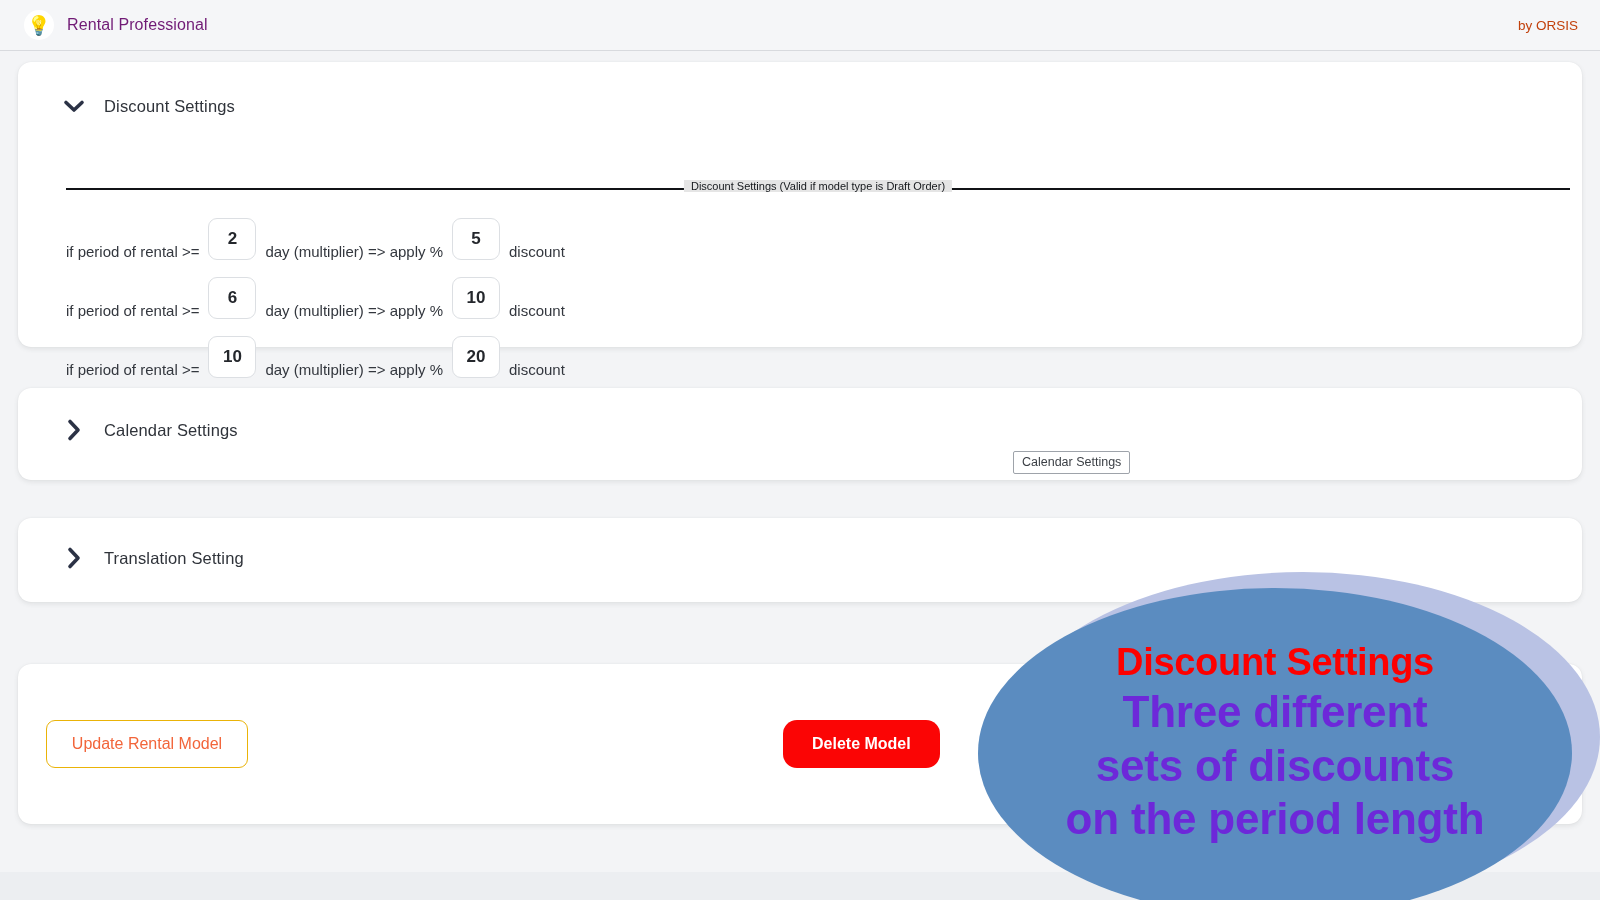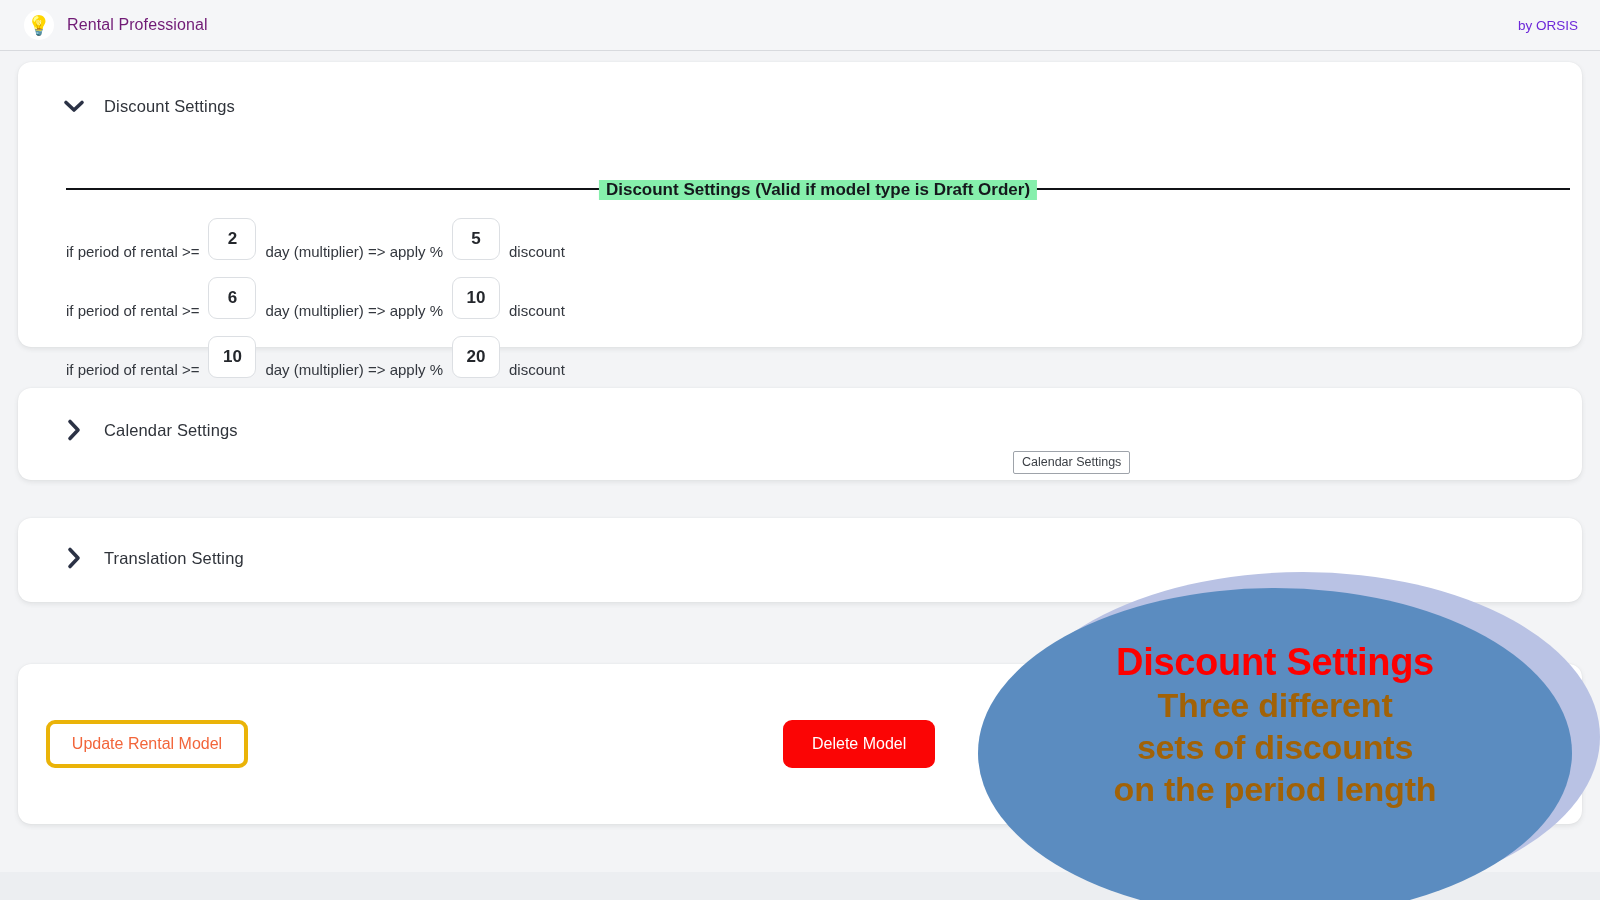--- a/index.html
+++ b/index.html
@@ -46,21 +46,21 @@
     line-height: 1;
   }
   .brand-name {
     font-size: 16px;
     color: #701a75;
     letter-spacing: .1px;
   }
   .by-orsis {
     margin-left: auto;
     font-size: 13.5px;
-    color: #6d28d9;
+    color: #c2410c;
   }
 
   
   .card {
     position: absolute;
     left: 18px;
     width: 1564px;
     background: #ffffff;
     border-radius: 13px;
     box-shadow: 0 2px 5px rgba(60,64,72,.10), 0 0 1px rgba(60,64,72,.12);
@@ -116,24 +116,24 @@
     position: absolute;
     top: 8px; left: 0; right: 0;
     height: 2px;
     background: #111316;
   }
   .legend-text {
     position: absolute;
     top: 0;
     left: 50%;
     transform: translateX(-50%);
-    background: #86efac;
+    background: #e5e5e5;
     padding: 0 7px;
-    font-size: 17px;
-    font-weight: bold;
+    font-size: 11px;
+    font-weight: normal;
     color: #15181c;
     white-space: nowrap;
   }
 
   
   .rows { margin-top: 22px; }
   .disc-row {
     display: flex;
     align-items: flex-end;
     height: 42px;
@@ -173,41 +173,41 @@
 
   
   .btn-update {
     position: absolute;
     top: 56px;
     left: 28px;
     min-width: 202px;
     height: 48px;
     padding: 0 20px;
     background: #ffffff;
-    border: 4px solid #eab308;
+    border: 1px solid #eab308;
     border-radius: 9px;
     color: #f2653a;
     font-family: "Liberation Sans", sans-serif;
     font-size: 16px;
     cursor: pointer;
   }
   .btn-delete {
     position: absolute;
     top: 56px;
     left: 765px;
     min-width: 137px;
     height: 48px;
     padding: 0 29px;
     background: #fb0505;
     border: none;
-    border-radius: 9px;
+    border-radius: 14px;
     color: #ffffff;
     font-family: "Liberation Sans", sans-serif;
     font-size: 16px;
-    font-weight: normal;
+    font-weight: bold;
     cursor: pointer;
   }
 
   
   .bottom-strip {
     position: absolute;
     left: 0;
     top: 872px;
     width: 1600px;
     height: 28px;
@@ -251,22 +251,22 @@
   }
   .bubble-title {
     display: block;
     color: #fd0000;
     font-size: 38px;
     font-weight: bold;
     letter-spacing: -.3px;
   }
   .bubble-body {
     display: block;
-    color: #a16207;
-    font-size: 34px;
+    color: #6d28d9;
+    font-size: 44px;
     font-weight: bold;
     letter-spacing: -.2px;
     margin-top: 2px;
   }
 </style>
 </head>
 <body>
 
 <div class="topbar">
   <div class="brand">

